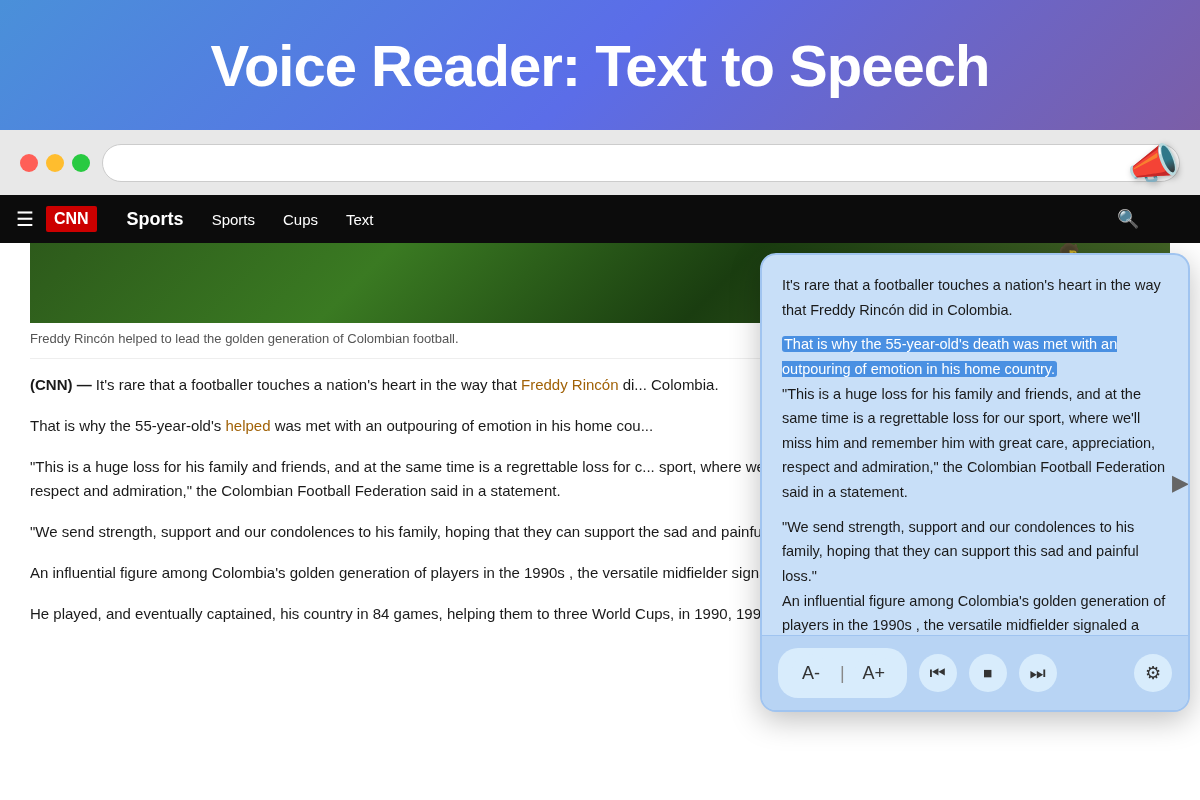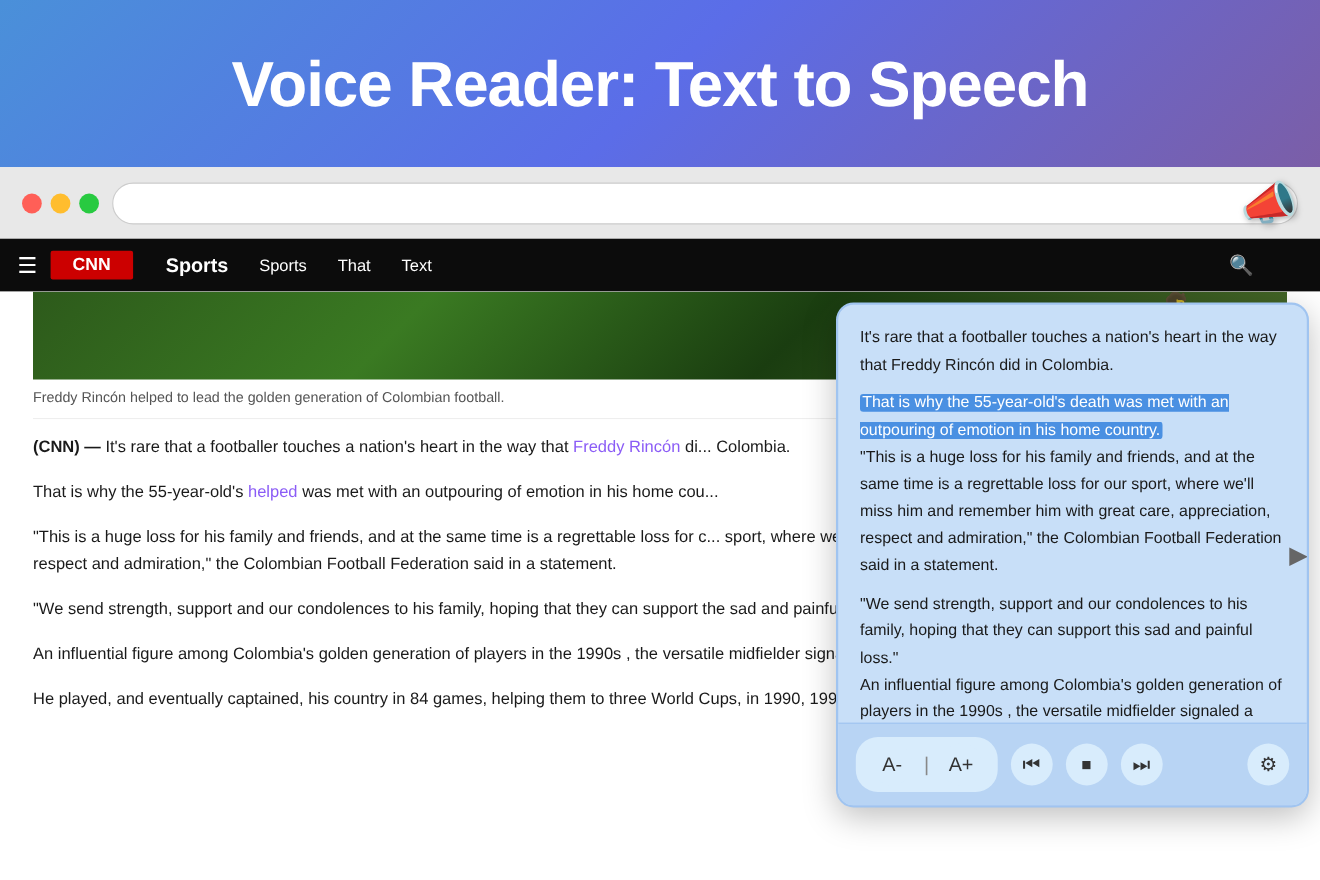--- a/index.html
+++ b/index.html
@@ -1,21 +1,21 @@
 <!DOCTYPE html>
 <html><head>
   <meta charset="utf-8">
   <style>
     * { margin: 0; padding: 0; box-sizing: border-box; }
     body { width: 1200px; height: 800px; overflow: hidden; font-family: -apple-system, BlinkMacSystemFont, 'Segoe UI', Arial, sans-serif; background: #fff; }
 
     
     .app-header {
       background: linear-gradient(135deg, #4a90d9 0%, #5b6de8 50%, #7b5ea7 100%);
-      height: 152px;
+      height: 130px;
       display: flex;
       align-items: center;
       justify-content: center;
     }
     .app-title {
       color: #fff;
       font-size: 58px;
       font-weight: 800;
       letter-spacing: -1px;
     }
@@ -69,21 +69,21 @@
       color: #fff;
       font-size: 20px;
       margin-right: 12px;
       cursor: pointer;
     }
     .cnn-logo {
       background: #cc0000;
       color: #fff;
       font-weight: 900;
       font-size: 16px;
-      padding: 4px 20px;
+      padding: 4px 8px;
       border-radius: 2px;
       margin-right: 16px;
     }
     .nav-item {
       color: #fff;
       font-size: 15px;
       padding: 0 14px;
       height: 48px;
       display: flex;
       align-items: center;
@@ -149,21 +149,21 @@
       line-height: 1.65;
       color: #1a1a1a;
     }
     .article-body p {
       margin-bottom: 16px;
     }
     .article-body .cnn-tag {
       font-weight: 700;
     }
     .article-body a {
-      color: #8b5cf6;
+      color: #a16207;
       text-decoration: none;
     }
 
     
     .voice-popup {
       position: absolute;
       right: 10px;
       top: 10px;
       width: 430px;
       background: #c8dff8;
@@ -268,21 +268,21 @@
   </div>
   <div class="address-bar"></div>
   <div class="megaphone-icon">📣</div>
 </div>
 
 <div class="cnn-nav">
   <div class="hamburger">☰</div>
   <div class="cnn-logo">CNN</div>
   <span class="nav-item sports-label">Sports</span>
   <a class="nav-item">Sports</a>
-  <a class="nav-item">That</a>
+  <a class="nav-item">Cups</a>
   <a class="nav-item">Text</a>
   <div class="nav-search">🔍</div>
 </div>
 
 <div class="main-content">
 
   <div class="article-area">
     <div class="article-image">
       <div class="player-silhouette">🏃</div>
     </div>

